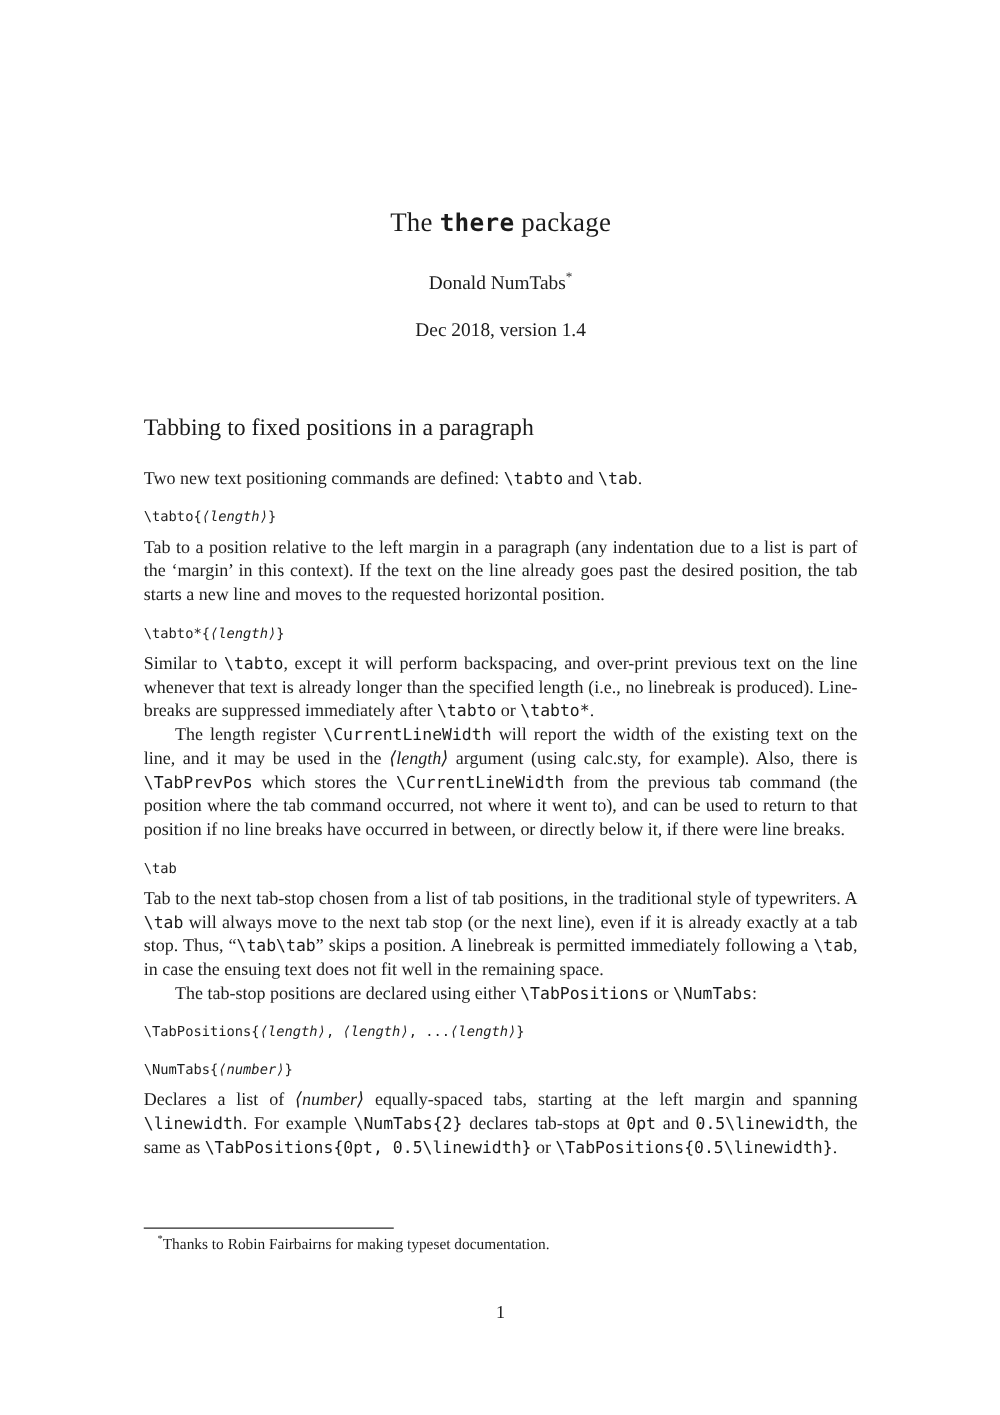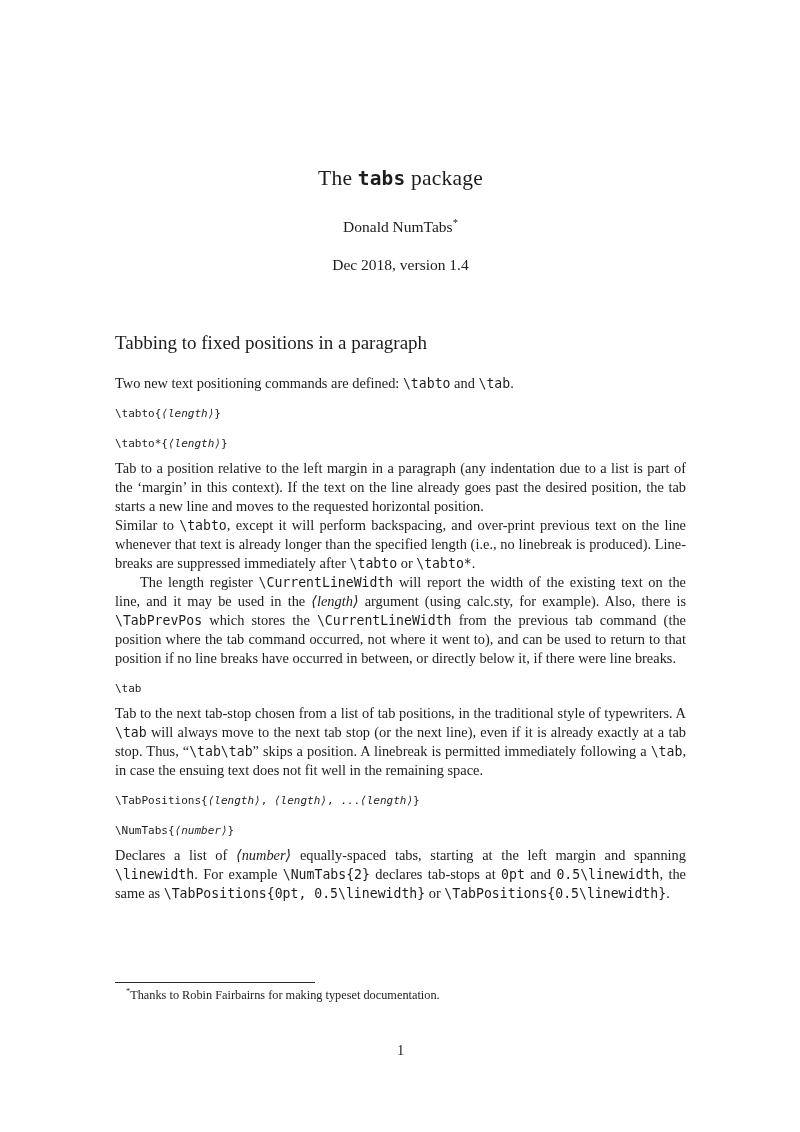--- a/index.html
+++ b/index.html
@@ -98,33 +98,34 @@
     width: 571px;
     text-align: center;
     font-size: 14.5px;
   }
 </style>
 </head>
 <body>
 
 <div class="page">
   <div class="content">
-    <div class="doc-title"><span class="seg seg-rm">The </span><span class="seg seg-ttb">tabs</span><span class="seg seg-rm"> package</span></div>
+    <div class="doc-title"><span class="seg seg-rm">The </span><span class="seg seg-ttb">there</span><span class="seg seg-rm"> package</span></div>
     <div class="author-line"><span class="seg seg-rm">Donald NumTabs</span><span class="seg seg-sup">*</span></div>
     <div class="date-line">Dec 2018, version 1.4</div>
     <div class="section-heading">Tabbing to fixed positions in a paragraph</div>
     <div class="body-blocks">
         <div class="block para"><span class="seg seg-rm">Two new text positioning commands are defined: </span><span class="seg seg-tt">\tabto</span><span class="seg seg-rm"> and </span><span class="seg seg-tt">\tab</span><span class="seg seg-rm">.</span></div>
         <div class="block code"><span class="seg seg-tt">\tabto{</span><span class="seg seg-meta">⟨length⟩</span><span class="seg seg-tt">}</span></div>
+        <div class="block para"><span class="seg seg-rm">Tab to a position relative to the left margin in a paragraph (any indentation due to a list is part of the ‘margin’ in this context). If the text on the line already goes past the desired position, the tab starts a new line and moves to the requested horizontal position.</span></div>
         <div class="block code"><span class="seg seg-tt">\tabto*{</span><span class="seg seg-meta">⟨length⟩</span><span class="seg seg-tt">}</span></div>
-        <div class="block para"><span class="seg seg-rm">Tab to a position relative to the left margin in a paragraph (any indentation due to a list is part of the ‘margin’ in this context). If the text on the line already goes past the desired position, the tab starts a new line and moves to the requested horizontal position.</span></div>
         <div class="block para"><span class="seg seg-rm">Similar to </span><span class="seg seg-tt">\tabto</span><span class="seg seg-rm">, except it will perform backspacing, and over-print previous text on the line whenever that text is already longer than the specified length (i.e., no linebreak is produced). Line-breaks are suppressed immediately after </span><span class="seg seg-tt">\tabto</span><span class="seg seg-rm"> or </span><span class="seg seg-tt">\tabto*</span><span class="seg seg-rm">.</span></div>
         <div class="block para-indent"><span class="seg seg-rm">The length register </span><span class="seg seg-tt">\CurrentLineWidth</span><span class="seg seg-rm"> will report the width of the existing text on the line, and it may be used in the </span><span class="seg seg-it">⟨length⟩</span><span class="seg seg-rm"> argument (using calc.sty, for example). Also, there is </span><span class="seg seg-tt">\TabPrevPos</span><span class="seg seg-rm"> which stores the </span><span class="seg seg-tt">\CurrentLineWidth</span><span class="seg seg-rm"> from the previous tab command (the position where the tab command occurred, not where it went to), and can be used to return to that position if no line breaks have occurred in between, or directly below it, if there were line breaks.</span></div>
         <div class="block code"><span class="seg seg-tt">\tab</span></div>
         <div class="block para"><span class="seg seg-rm">Tab to the next tab-stop chosen from a list of tab positions, in the traditional style of typewriters. A </span><span class="seg seg-tt">\tab</span><span class="seg seg-rm"> will always move to the next tab stop (or the next line), even if it is already exactly at a tab stop. Thus, “</span><span class="seg seg-tt">\tab\tab</span><span class="seg seg-rm">” skips a position. A linebreak is permitted immediately following a </span><span class="seg seg-tt">\tab</span><span class="seg seg-rm">, in case the ensuing text does not fit well in the remaining space.</span></div>
+        <div class="block para-indent"><span class="seg seg-rm">The tab-stop positions are declared using either </span><span class="seg seg-tt">\TabPositions</span><span class="seg seg-rm"> or </span><span class="seg seg-tt">\NumTabs</span><span class="seg seg-rm">:</span></div>
         <div class="block code"><span class="seg seg-tt">\TabPositions{</span><span class="seg seg-meta">⟨length⟩</span><span class="seg seg-tt">, </span><span class="seg seg-meta">⟨length⟩</span><span class="seg seg-tt">, ...</span><span class="seg seg-meta">⟨length⟩</span><span class="seg seg-tt">}</span></div>
         <div class="block code"><span class="seg seg-tt">\NumTabs{</span><span class="seg seg-meta">⟨number⟩</span><span class="seg seg-tt">}</span></div>
         <div class="block para"><span class="seg seg-rm">Declares a list of </span><span class="seg seg-it">⟨number⟩</span><span class="seg seg-rm"> equally-spaced tabs, starting at the left margin and spanning </span><span class="seg seg-tt">\linewidth</span><span class="seg seg-rm">. For example </span><span class="seg seg-tt">\NumTabs{2}</span><span class="seg seg-rm"> declares tab-stops at </span><span class="seg seg-tt">0pt</span><span class="seg seg-rm"> and </span><span class="seg seg-tt">0.5\linewidth</span><span class="seg seg-rm">, the same as </span><span class="seg seg-tt">\TabPositions{0pt, 0.5\linewidth}</span><span class="seg seg-rm"> or </span><span class="seg seg-tt">\TabPositions{0.5\linewidth}</span><span class="seg seg-rm">.</span></div>
       </div>
   </div>
   <div class="footnote-area">
     <div class="footnote-rule"></div>
     <div class="footnote-text"><span class="seg seg-sup">*</span><span class="seg seg-rm">Thanks to Robin Fairbairns for making typeset documentation.</span></div>
   </div>
   <div class="page-number">1</div>

